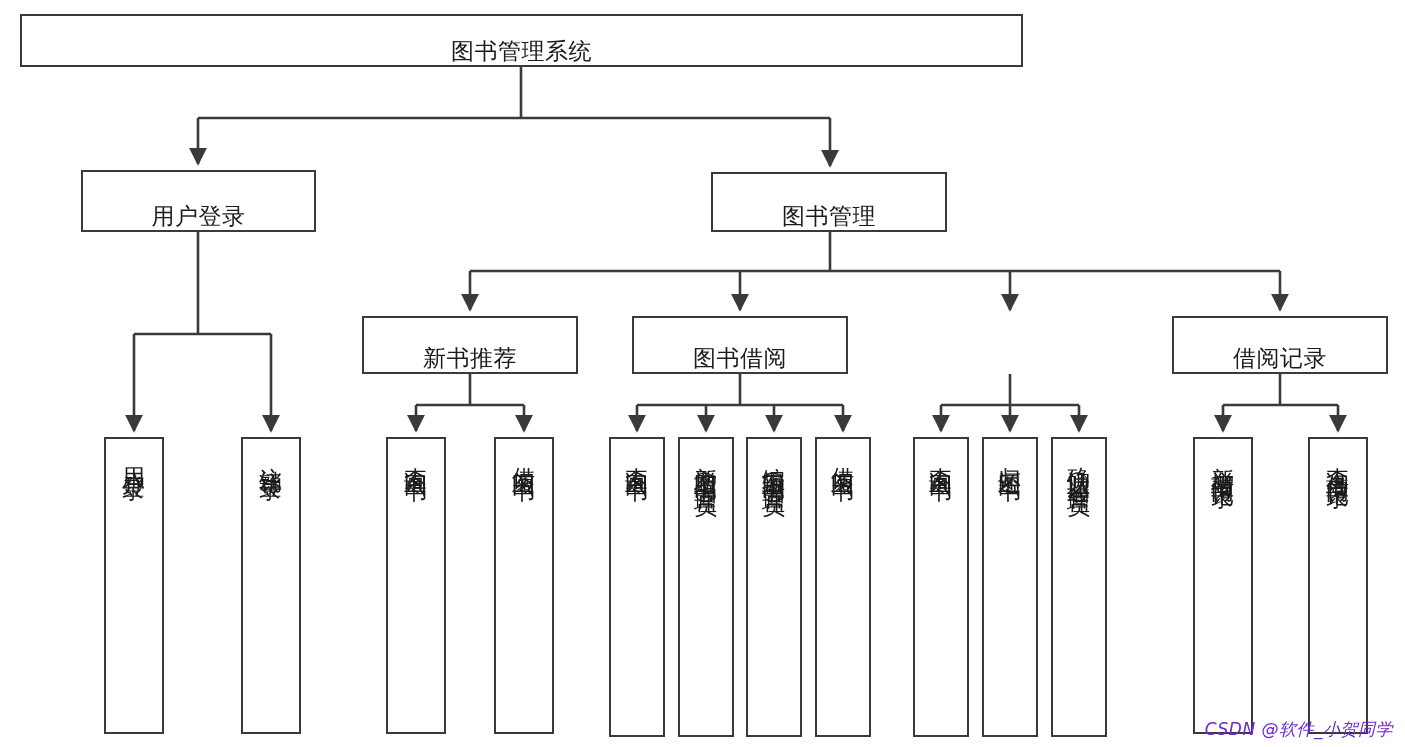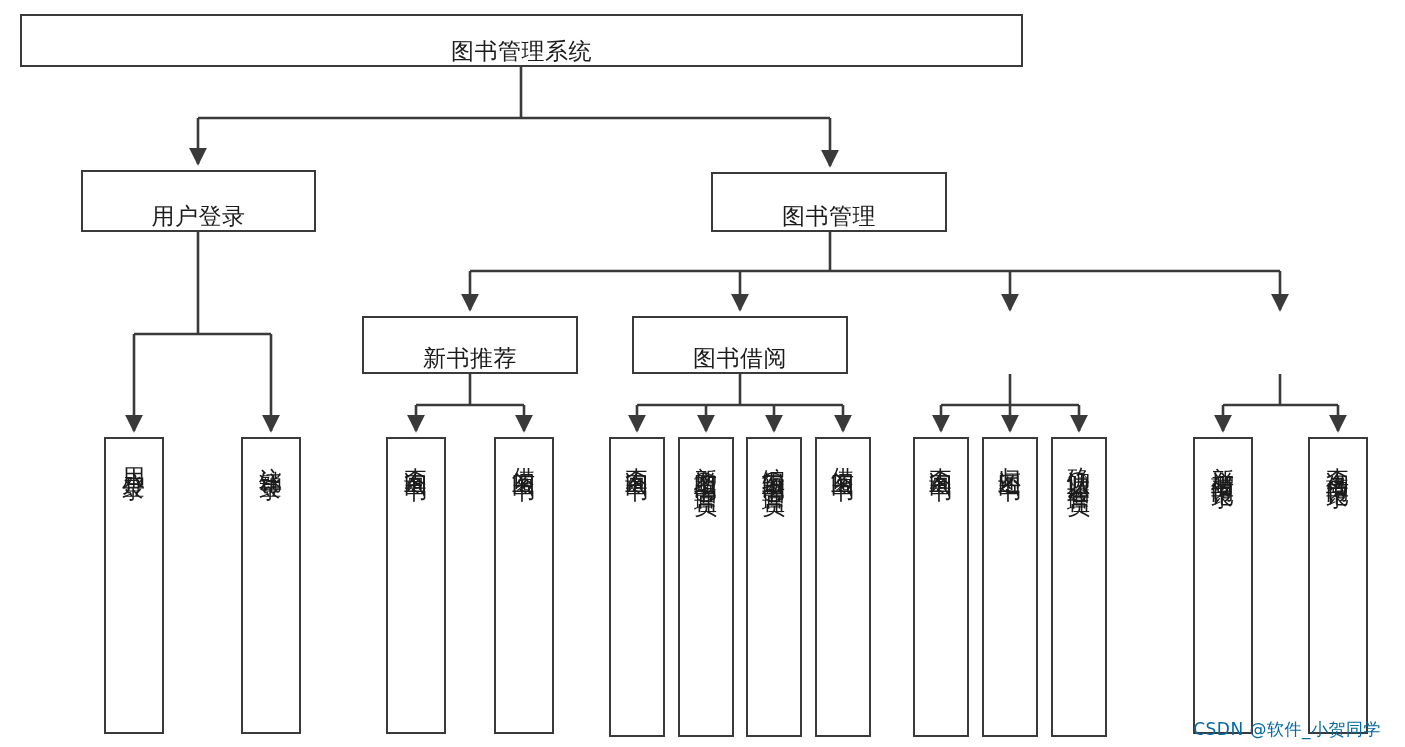--- a/index.html
+++ b/index.html
@@ -62,27 +62,28 @@
     writing-mode: vertical-rl;
     text-orientation: upright;
     font-size: 23px;
     line-height: 1.05;
     letter-spacing: 4px;
     white-space: nowrap;
   }
   
   #watermark {
     position: absolute;
-    right: 24px;
+    right: 12px;
     bottom: 6px;
     font-size: 17px;
-    color: #0369a1;
+    color: #6d28d9;
     letter-spacing: 0.5px;
     z-index: 3;
     white-space: nowrap;
+    font-style: italic;
   }
 </style>
 </head>
 <body>
 
 <div id="diagram">
 
   <svg id="connectors" viewBox="0 0 1405 747" xmlns="http://www.w3.org/2000/svg">
     <defs>
       <marker id="arrow" viewBox="0 0 10 10" refX="9" refY="5" markerWidth="7" markerHeight="7" orient="auto-start-reverse">
@@ -143,20 +144,23 @@
   <div class="node horiz" style="left:362px; top:316px; width:216px; height:58px;">
     <span class="label">新书推荐</span>
   </div>
 
   <div class="node horiz" style="left:711px; top:172px; width:236px; height:60px;">
     <span class="label">图书管理</span>
   </div>
   <div class="node horiz" style="left:632px; top:316px; width:216px; height:58px;">
     <span class="label">图书借阅</span>
   </div>
+  <div class="node horiz" style="left:1172px; top:316px; width:216px; height:58px;">
+    <span class="label">借阅记录</span>
+  </div>
 
   <div class="node vert" style="left:104px; top:437px; width:60px; height:297px;">
     <span class="label">用户登录</span>
   </div>
   <div class="node vert" style="left:241px; top:437px; width:60px; height:297px;">
     <span class="label">注销登录</span>
   </div>
 
   <div class="node vert" style="left:386px; top:437px; width:60px; height:297px;">
     <span class="label">查询图书</span>

